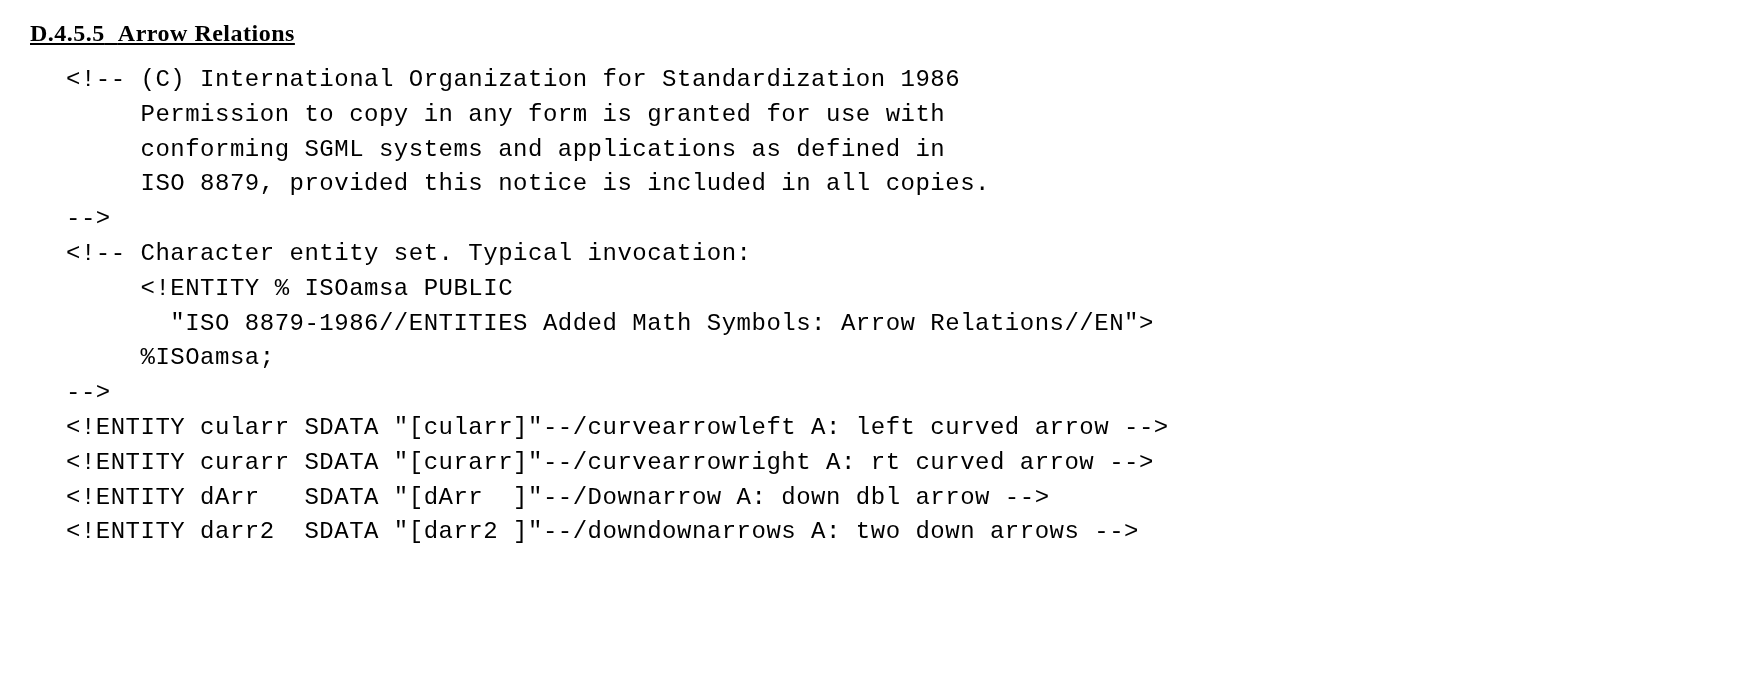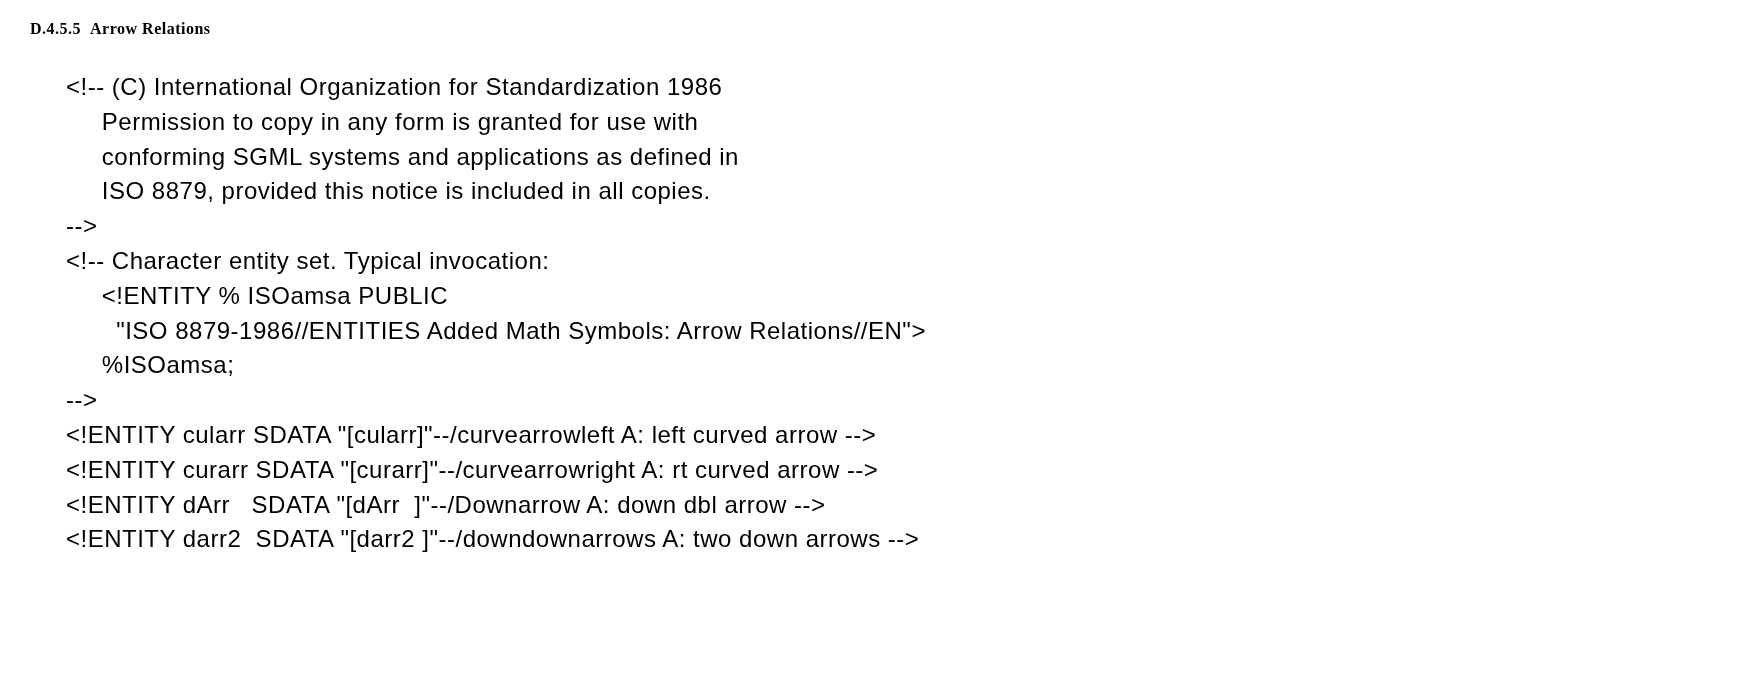--- a/index.html
+++ b/index.html
@@ -7,26 +7,27 @@
       padding: 20px 30px;
       font-family: "Times New Roman", Times, serif;
       font-size: 22px;
       color: #000;
       background: #fff;
       width: 1748px;
       box-sizing: border-box;
     }
     .heading {
       font-weight: bold;
-      font-size: 16px;
-      margin-bottom: 32px;
+      font-size: 24px;
+      margin-bottom: 16px;
       letter-spacing: 0.5px;
+      text-decoration: underline;
     }
     .code-block {
-      font-family: Liberation Sans, sans-serif;
+      font-family: Liberation Mono, monospace;
       font-size: 24px;
       line-height: 1.45;
       white-space: pre;
       margin-left: 36px;
       letter-spacing: 0.5px;
     }
   </style>
 </head>
 <body>
 

